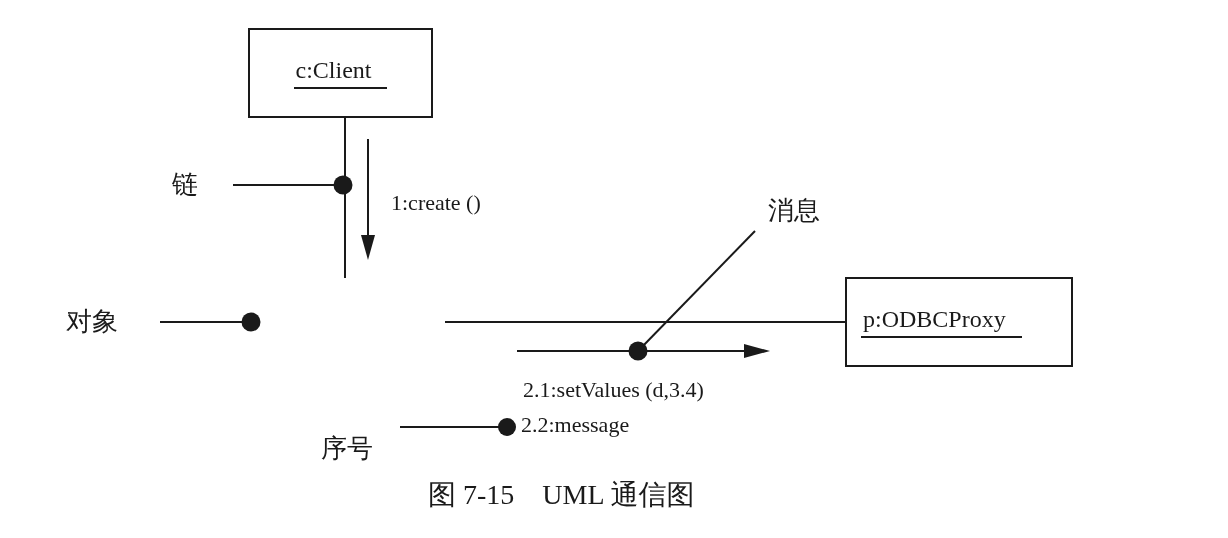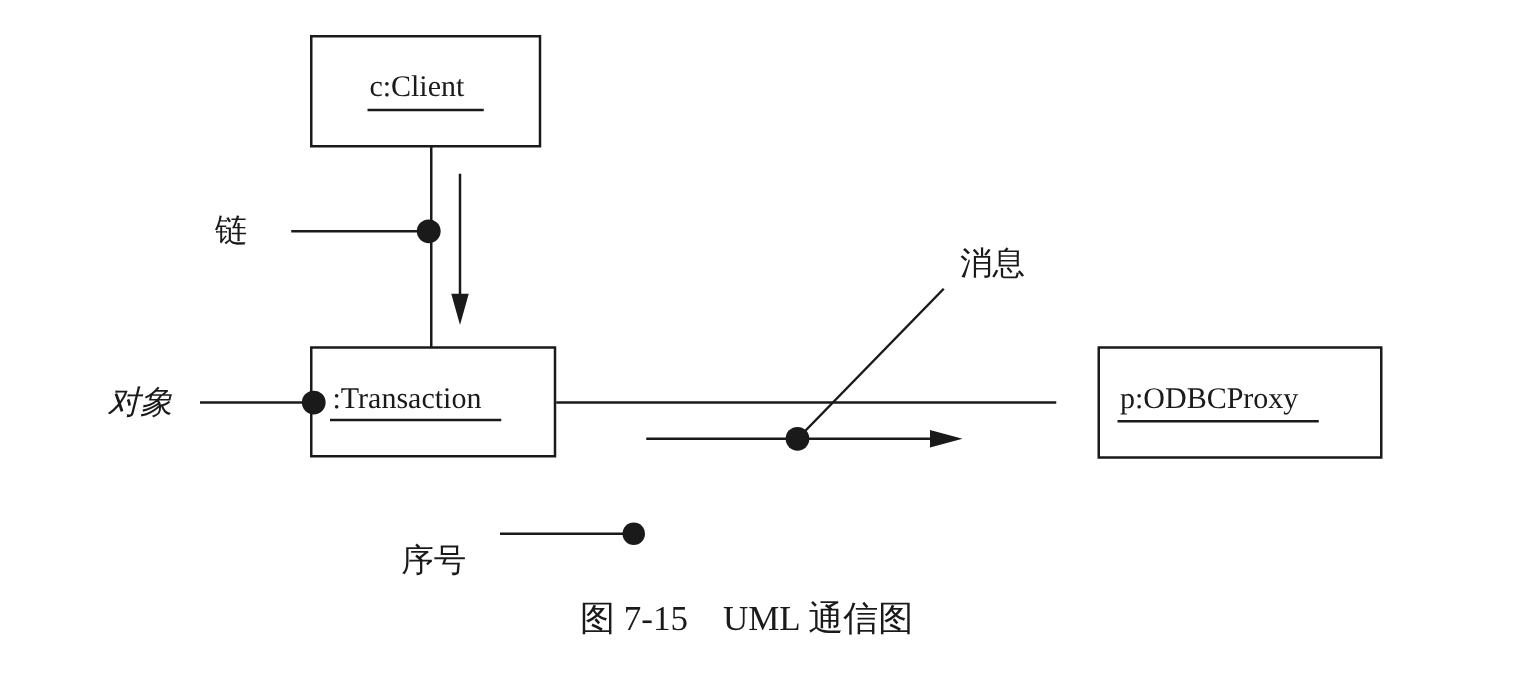--- a/index.html
+++ b/index.html
@@ -23,63 +23,63 @@
   .box.center { justify-content: center; }
   .obj-label {
     font-size: 24px;
     line-height: 1.1;
     border-bottom: 2px solid #1a1a1a;
     padding: 0 16px 3px 2px;
     white-space: pre;
   }
   .client-box      { left: 248px; top: 28px;  width: 185px; height: 90px; }
   .transaction-box { left: 248px; top: 277px; width: 197px; height: 89px; padding-left: 14px; }
-  .odbcproxy-box   { left: 845px; top: 277px; width: 228px; height: 90px; padding-left: 14px; margin-left: 33px; }
+  .odbcproxy-box   { left: 845px; top: 277px; width: 228px; height: 90px; padding-left: 14px; }
 
   .txt { position: absolute; white-space: pre; }
   .cjk { font-size: 26px; line-height: 1.15; }
   .msg { font-size: 22px; line-height: 1.15; }
   .link-msgs { left: 391px; top: 154px; }
   .link-msgs .msg { position: static; margin-bottom: 12px; }
   .cjk-link   { left: 172px; top: 170px; }
-  .cjk-object { left: 86px;  top: 307px; font-style: italic; }
+  .cjk-object { left: 66px;  top: 307px; }
   .cjk-message{ left: 768px; top: 196px; }
   .cjk-seq    { left: 321px; top: 434px; }
   .msg-setvalues { left: 523px; top: 377px; }
   .msg-message   { left: 521px; top: 412px; }
-  .caption { left: 428px; top: 476px; font-size: 28px; margin-left: 36px; }
+  .caption { left: 428px; top: 476px; font-size: 28px; }
 
   svg.overlay {
     position: absolute;
     left: 0; top: 0;
     width: 1228px; height: 538px;
     pointer-events: none;
     z-index: 2;
   }
 </style>
 </head>
 <body>
 
 <div class="canvas">
 
   <div class="box center client-box">
     <span class="obj-label">c:Client</span>
   </div>
 
-  <div class="box transaction-box">
-    <span class="obj-label">:Transaction</span>
-  </div>
 
   <div class="box odbcproxy-box">
     <span class="obj-label">p:ODBCProxy</span>
   </div>
 
   <div class="txt link-msgs">
+    <div class="msg">1:create ()</div>
   </div>
 
+  <div class="txt msg msg-setvalues">2.1:setValues (d,3.4)</div>
+  <div class="txt msg msg-message">2.2:message</div>
 
   <div class="txt cjk cjk-link">链</div>
   <div class="txt cjk cjk-object">对象</div>
   <div class="txt cjk cjk-message">消息</div>
   <div class="txt cjk cjk-seq">序号</div>
 
   <div class="txt caption">图 7-15　UML 通信图</div>
 
   <svg class="overlay" viewBox="0 0 1228 538" xmlns="http://www.w3.org/2000/svg">
     <g stroke="#1a1a1a" stroke-width="2" fill="none">

